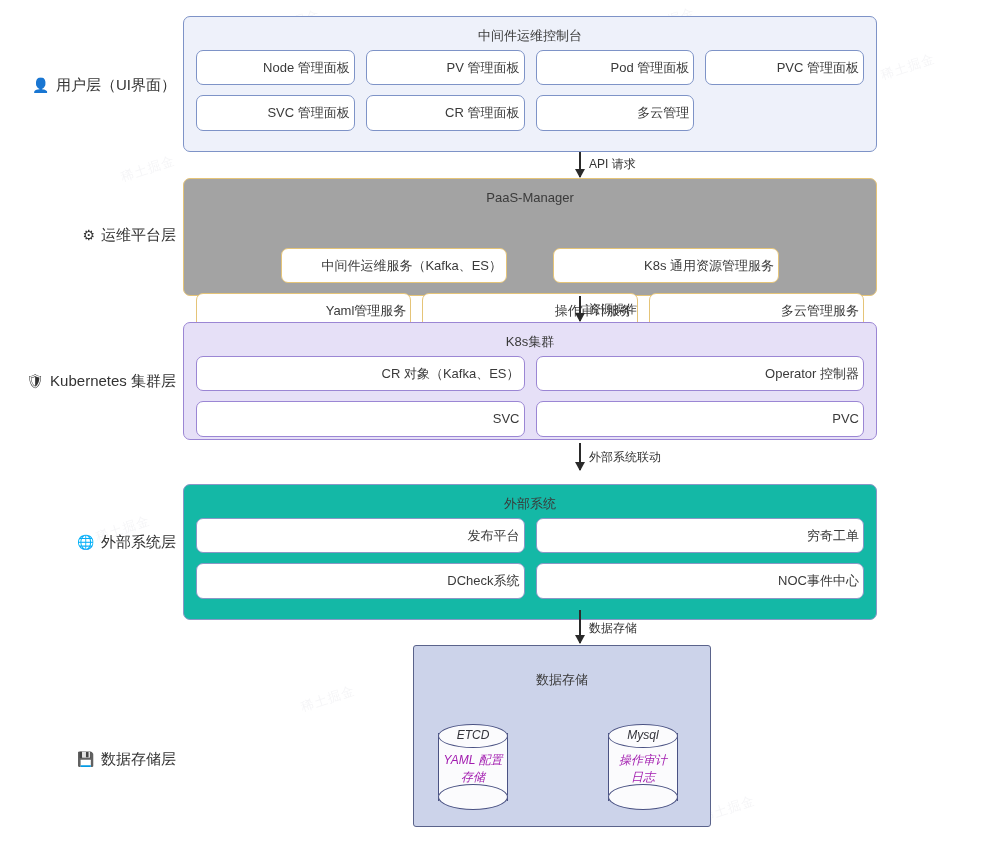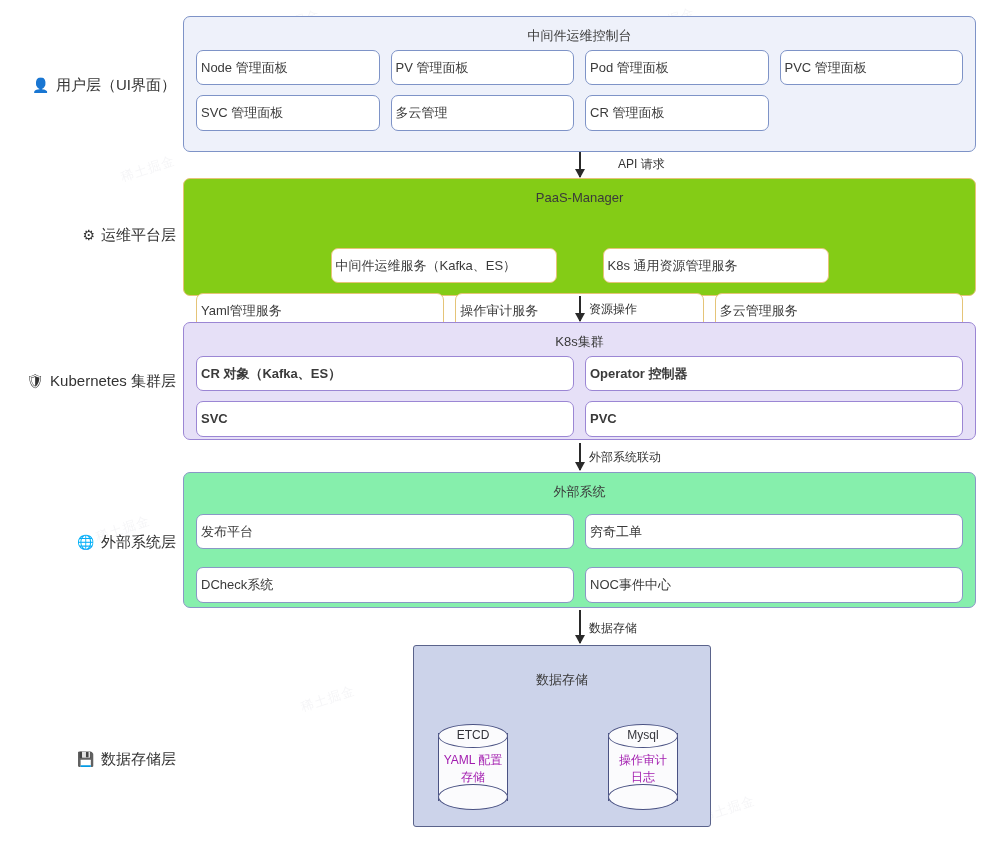--- a/index.html
+++ b/index.html
@@ -41,21 +41,21 @@
     white-space: nowrap;
     padding-right: 6px;
     box-sizing: border-box;
   }
   .rail-label .gl { font-size: 14px; line-height: 1; }
 
   
   .layer {
     position: absolute;
     left: 183px;
-    width: 793px;
+    width: 694px;
     box-sizing: border-box;
     border-radius: 7px;
     border: 1.4px solid #8293c8;
   }
   .layer-title {
     text-align: center;
     font-size: 13px;
     color: #3a3a3a;
     padding-top: 11px;
     padding-bottom: 6px;
@@ -64,49 +64,49 @@
   .row {
     display: flex;
     gap: 11px;
     padding: 0 12px 10px 12px;
     box-sizing: border-box;
   }
   .cell {
     flex: 1 1 0;
     background: #ffffff;
     border-radius: 7px;
-    text-align: left;
+    text-align: right;
     font-size: 13px;
     color: #3a3a3a;
     padding: 9px 4px;
     box-sizing: border-box;
     line-height: 1.2;
     white-space: nowrap;
     overflow: hidden;
   }
   .cell.ghost { visibility: hidden; }
 
   
   #layer-ui { top: 16px; height: 136px; background: #eef1fa; border-color: #7e93c7; }
   #layer-ui .cell { border: 1.3px solid #7e93c7; }
 
   
-  #layer-paas { top: 178px; height: 118px; background: #84cc16; border-color: #e5c478; }
+  #layer-paas { top: 178px; height: 118px; background: #a3a3a3; border-color: #e5c478; }
   #layer-paas .cell { border: 1.3px solid #e5c478; }
   #layer-paas .row.narrow { justify-content: center; }
   #layer-paas .row.narrow .cell { flex: 0 0 226px; margin-top: 36px; }
   #layer-paas .row.narrow .cell.c1 { margin-right: 35px; }
 
   
   #layer-k8s { top: 322px; height: 118px; background: #e6e0f7; border-color: #9b86d4; }
-  #layer-k8s .cell { border: 1.3px solid #9b86d4; font-weight: bold; }
-
-  
-  #layer-ext { top: 472px; height: 136px; background: #86efac; border-color: #8a97c6; }
-  #layer-ext .cell { border: 1.3px solid #8a97c6; margin-top: 8px; }
+  #layer-k8s .cell { border: 1.3px solid #9b86d4; }
+
+  
+  #layer-ext { top: 484px; height: 136px; background: #14b8a6; border-color: #8a97c6; }
+  #layer-ext .cell { border: 1.3px solid #8a97c6; }
 
   
   #layer-store {
     position: absolute;
     left: 413px;
     top: 645px;
     width: 298px;
     height: 182px;
     box-sizing: border-box;
     background: #ccd3ea;
@@ -121,20 +121,21 @@
     left: 0;
     width: 100%;
     display: flex;
     justify-content: center;
     gap: 92px;
   }
   .cyl {
     position: relative;
     width: 78px;
     height: 85px;
+    font-style: italic;
   }
   .cyl .body {
     position: absolute;
     left: 0; top: 9px;
     width: 70px; height: 68px;
     box-sizing: border-box;
     background: #fbfbfd;
     border-left: 1.4px solid #4a5283;
     border-right: 1.4px solid #4a5283;
   }
@@ -242,28 +243,28 @@
 <div class="layer" id="layer-ui">
   <div class="layer-title">中间件运维控制台</div>
   <div class="row">
     <div class="cell">Node 管理面板</div>
     <div class="cell">PV 管理面板</div>
     <div class="cell">Pod 管理面板</div>
     <div class="cell">PVC 管理面板</div>
   </div>
   <div class="row">
     <div class="cell">SVC 管理面板</div>
+    <div class="cell">CR 管理面板</div>
     <div class="cell">多云管理</div>
-    <div class="cell">CR 管理面板</div>
     <div class="cell ghost"></div>
   </div>
 </div>
 
 <div class="conn" style="top:152px;height:25px;"></div>
-<div class="conn-label" style="left:589px;top:156px;margin-left:29px;">API 请求</div>
+<div class="conn-label" style="left:589px;top:156px;">API 请求</div>
 
 <div class="layer" id="layer-paas">
   <div class="layer-title">PaaS-Manager</div>
   <div class="row narrow">
     <div class="cell c1">中间件运维服务（Kafka、ES）</div>
     <div class="cell">K8s 通用资源管理服务</div>
   </div>
   <div class="row">
     <div class="cell">Yaml管理服务</div>
     <div class="cell">操作审计服务</div>

